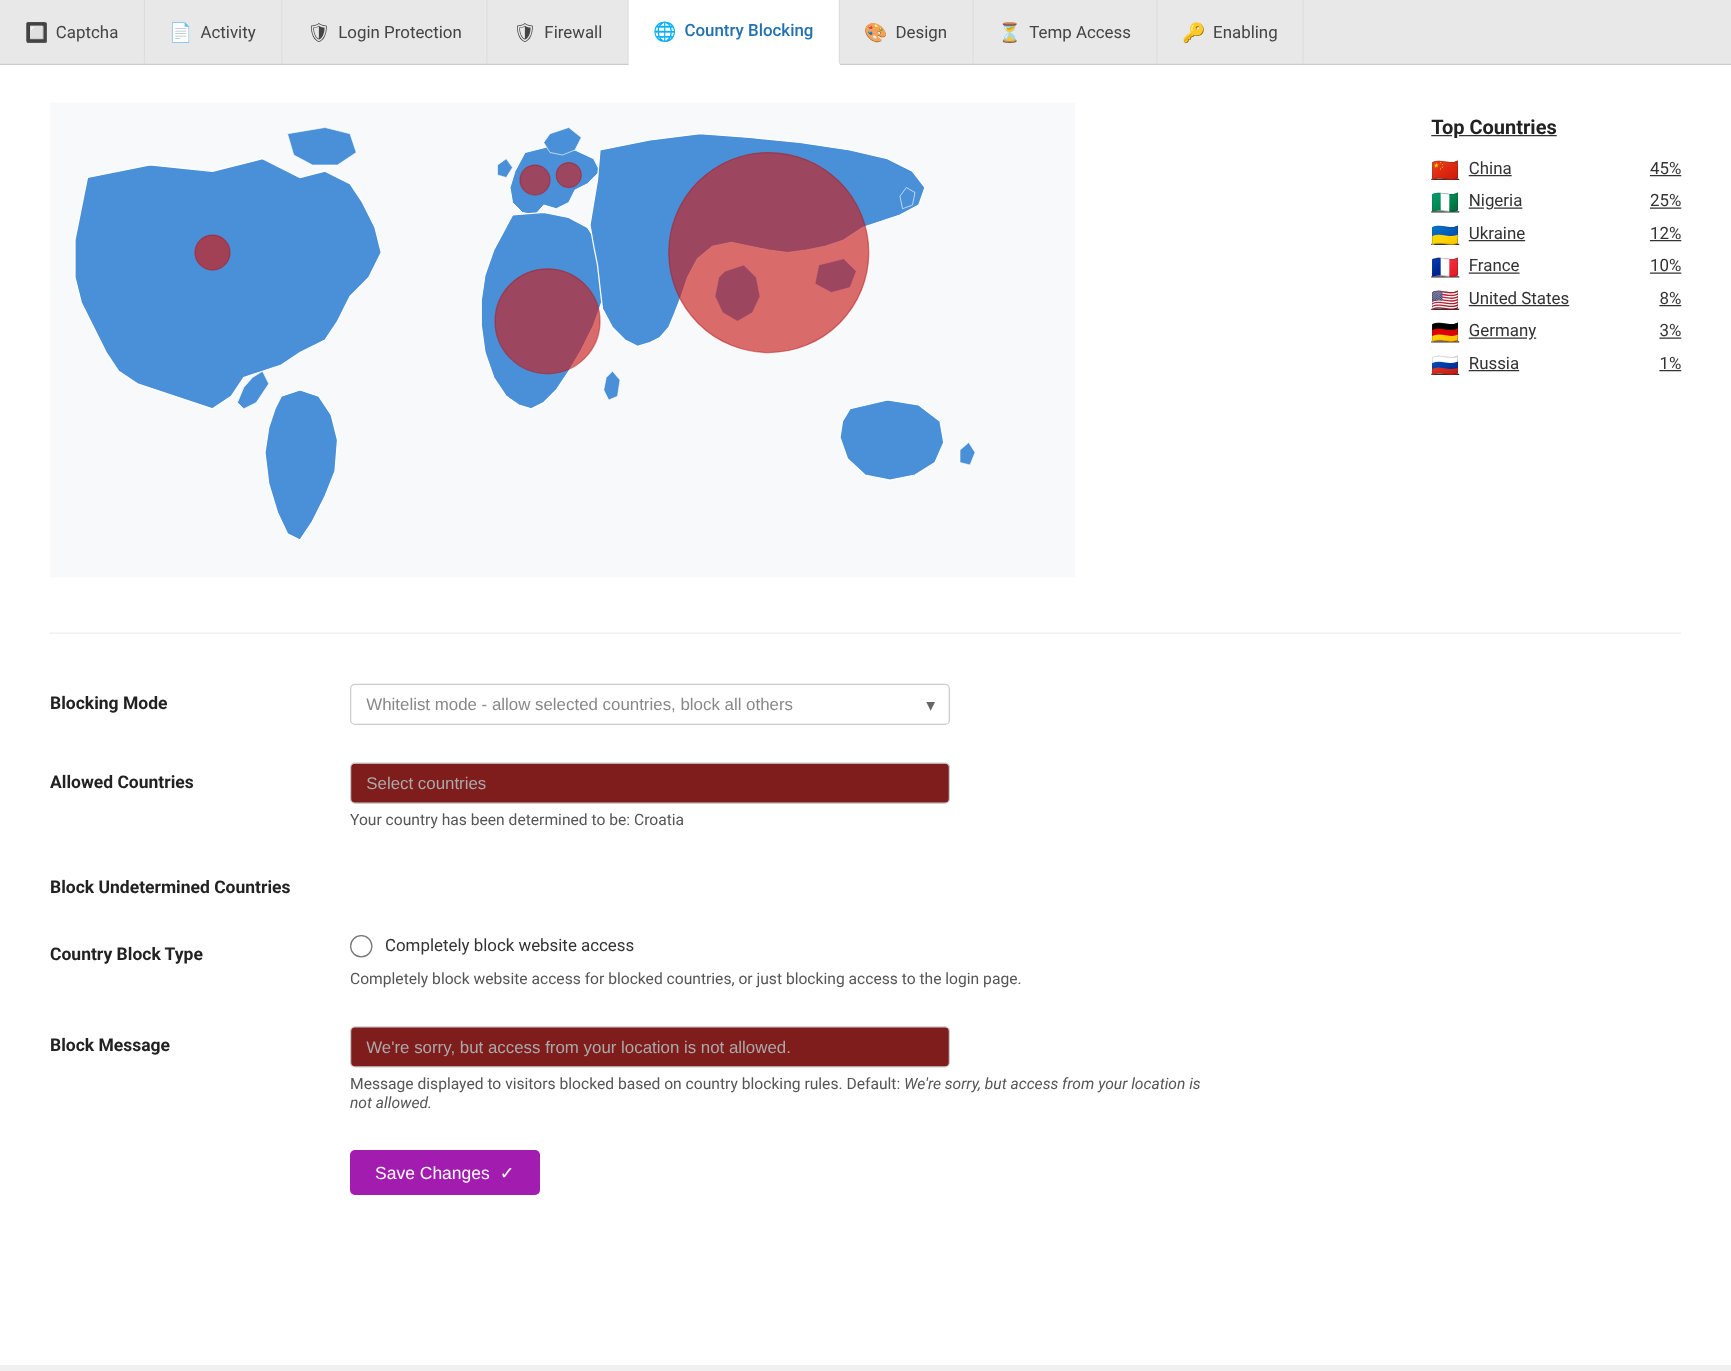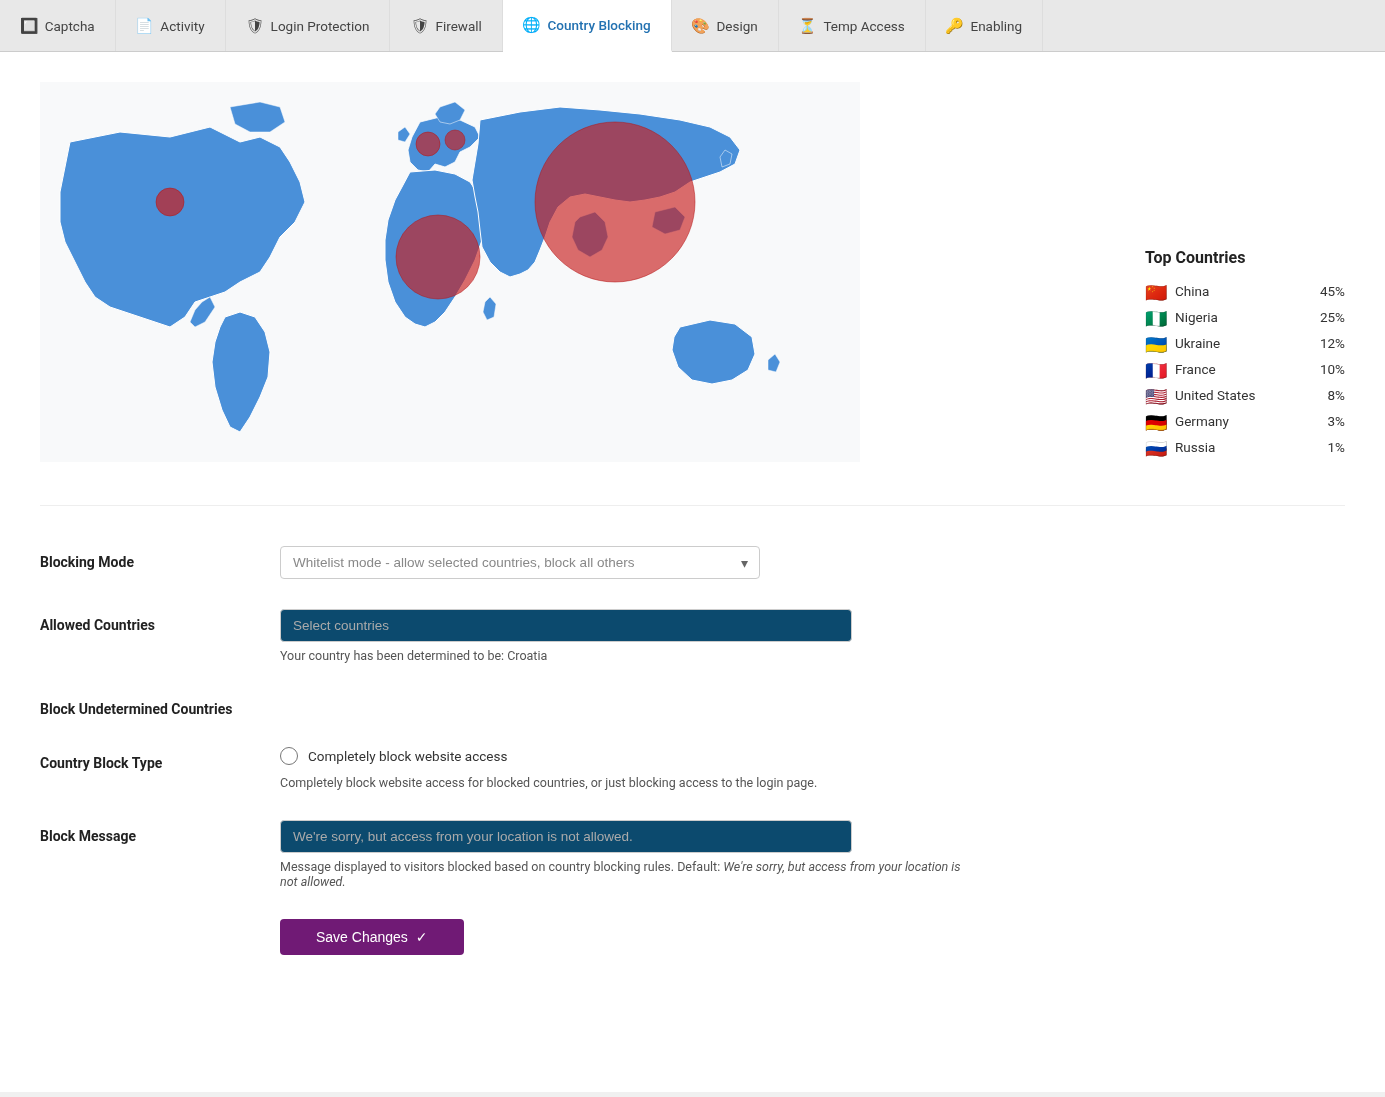--- a/index.html
+++ b/index.html
@@ -37,21 +37,22 @@
       background: #fff;
       padding: 30px 40px;
       min-height: calc(1097px - 57px);
     }
 
     
     .map-section {
       display: flex;
       gap: 40px;
       margin-bottom: 40px;
-      align-items: flex-end;
+      align-items: flex-start;
+      text-decoration: underline;
     }
     .map-container {
       flex: 1;
       position: relative;
     }
     .world-map-svg {
       width: 100%;
       max-width: 820px;
     }
 
@@ -122,27 +123,27 @@
       position: absolute;
       right: 12px;
       top: 50%;
       transform: translateY(-50%);
       pointer-events: none;
       color: #666;
     }
 
     
     .text-input {
-      width: 572px;
+      width: 480px;
       padding: 8px 12px;
       border: 1px solid #ccc;
       border-radius: 4px;
       font-size: 13.5px;
       color: #aaa;
-      background: #0c4a6e;
+      background: #7f1d1d;
     }
     .text-input::placeholder { color: #aaa; }
     .hint-text {
       margin-top: 6px;
       font-size: 12.5px;
       color: #555;
     }
     .hint-text em { font-style: italic; }
 
     
@@ -185,25 +186,25 @@
     }
     .radio-input {
       width: 18px;
       height: 18px;
       accent-color: #2271b1;
       cursor: pointer;
     }
 
     
     .save-btn {
-      background: #701a75;
+      background: #a21caf;
       color: #fff;
       border: none;
       border-radius: 4px;
-      padding: 10px 36px;
+      padding: 10px 20px;
       font-size: 14px;
       cursor: pointer;
       display: flex;
       align-items: center;
       gap: 8px;
     }
 
     
     .section-divider {
       border: none;

